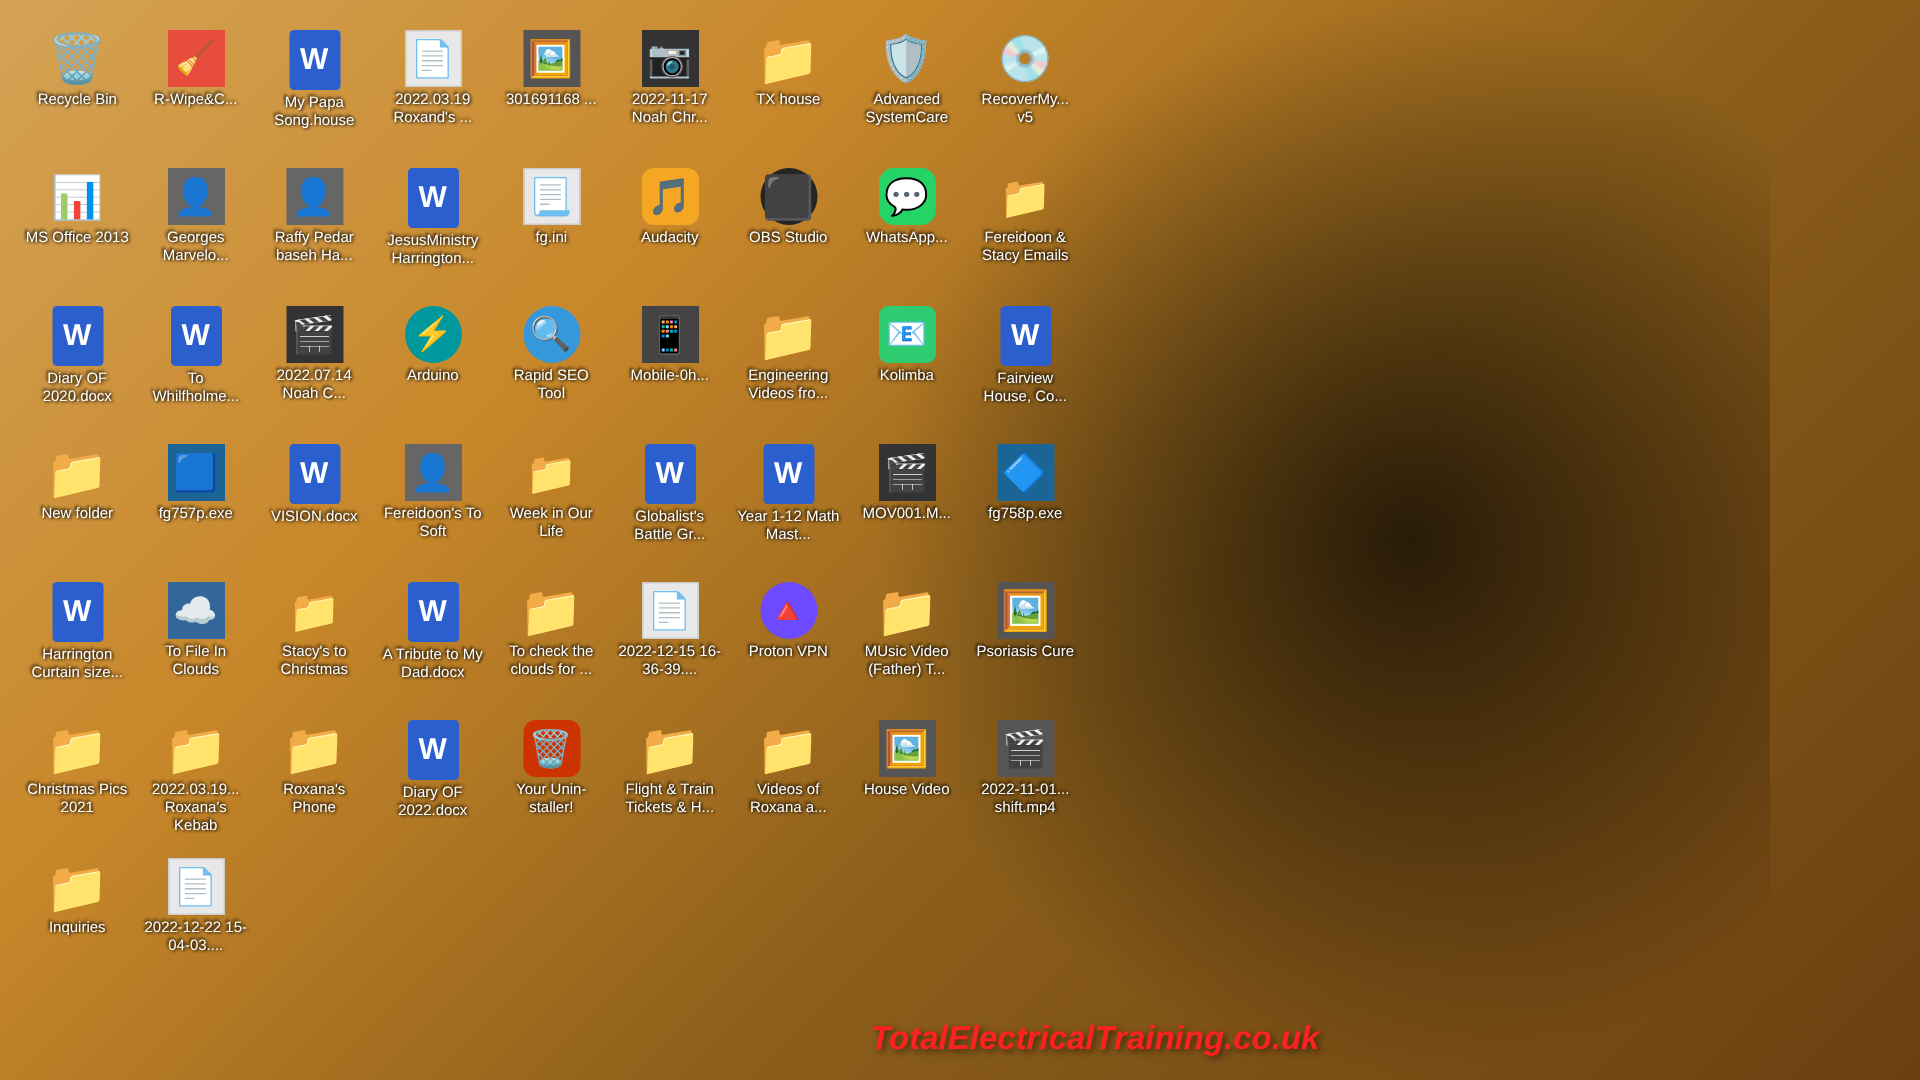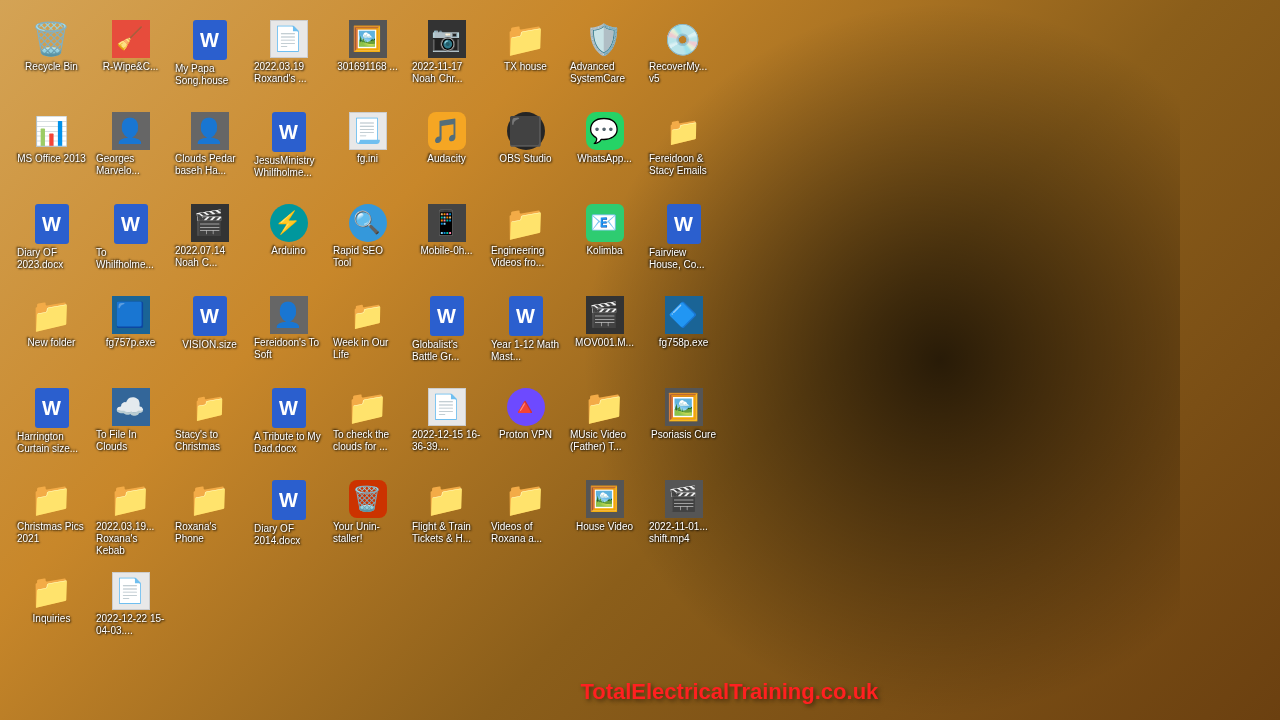--- a/index.html
+++ b/index.html
@@ -57,34 +57,36 @@
       display: flex;
       align-items: center;
       justify-content: center;
       font-size: 28px;
       margin-bottom: 3px;
       flex-shrink: 0;
     }
     .icon-label {
       font-size: 10px;
       color: white;
+      text-align: center;
       text-shadow: 1px 1px 2px rgba(0,0,0,0.9), -1px -1px 2px rgba(0,0,0,0.9);
       line-height: 1.2;
       word-break: break-word;
       max-width: 72px;
     }
 
     .watermark {
       position: absolute;
       bottom: 15px;
       left: 50%;
       transform: translateX(-20%);
       color: #ff2020;
       font-size: 22px;
       font-weight: bold;
+      font-style: italic;
       z-index: 10;
       text-shadow: 2px 2px 4px rgba(0,0,0,0.5);
       margin-top: 12px;
     }
   </style>
 </head>
 <body>
 
 <div class="wallpaper"></div>
 <div class="silhouette"></div>
@@ -131,25 +133,25 @@
       <div class="icon">
         <div class="icon-img" style="width: 38px; height: 38px; background: none; color: white; font-size: 28px; display: flex; align-items: center; justify-content: center;">📊</div>
         <span class="icon-label">MS Office 2013</span>
       </div>
       <div class="icon">
         <div class="icon-img" style="width: 38px; height: 38px; background: rgb(102, 102, 102); color: white; font-size: 24px; display: flex; align-items: center; justify-content: center;">👤</div>
         <span class="icon-label">Georges Marvelo...</span>
       </div>
       <div class="icon">
         <div class="icon-img" style="width: 38px; height: 38px; background: rgb(102, 102, 102); color: white; font-size: 24px; display: flex; align-items: center; justify-content: center;">👤</div>
-        <span class="icon-label">Clouds Pedar baseh Ha...</span>
-      </div>
-      <div class="icon">
-        <div class="icon-img" style="width: 34px; height: 40px; background: rgb(43, 95, 206); border-radius: 3px; display: flex; align-items: center; justify-content: center; color: white; font-size: 20px; font-weight: bold;">W</div>
-        <span class="icon-label">JesusMinistry Whilfholme...</span>
+        <span class="icon-label">Raffy Pedar baseh Ha...</span>
+      </div>
+      <div class="icon">
+        <div class="icon-img" style="width: 34px; height: 40px; background: rgb(43, 95, 206); border-radius: 3px; display: flex; align-items: center; justify-content: center; color: white; font-size: 20px; font-weight: bold;">W</div>
+        <span class="icon-label">JesusMinistry Harrington...</span>
       </div>
       <div class="icon">
         <div class="icon-img" style="width: 38px; height: 38px; background: rgb(232, 232, 232); color: rgb(51, 51, 51); font-size: 24px; border: 1px solid rgb(204, 204, 204); display: flex; align-items: center; justify-content: center;">📃</div>
         <span class="icon-label">fg.ini</span>
       </div>
       <div class="icon">
         <div class="icon-img" style="width: 38px; height: 38px; background: rgb(245, 166, 35); color: white; font-size: 24px; border-radius: 8px; display: flex; align-items: center; justify-content: center;">🎵</div>
         <span class="icon-label">Audacity</span>
       </div>
       <div class="icon">
@@ -159,21 +161,21 @@
       <div class="icon">
         <div class="icon-img" style="width: 38px; height: 38px; background: rgb(37, 211, 102); color: white; font-size: 24px; border-radius: 10px; display: flex; align-items: center; justify-content: center;">💬</div>
         <span class="icon-label">WhatsApp...</span>
       </div>
       <div class="icon">
         <div class="icon-img" style="width: 38px; height: 38px; background: none; color: rgb(85, 85, 85); font-size: 28px; display: flex; align-items: center; justify-content: center;">📁</div>
         <span class="icon-label">Fereidoon &amp; Stacy Emails</span>
       </div>
       <div class="icon">
         <div class="icon-img" style="width: 34px; height: 40px; background: rgb(43, 95, 206); border-radius: 3px; display: flex; align-items: center; justify-content: center; color: white; font-size: 20px; font-weight: bold;">W</div>
-        <span class="icon-label">Diary OF 2023.docx</span>
+        <span class="icon-label">Diary OF 2020.docx</span>
       </div>
       <div class="icon">
         <div class="icon-img" style="width: 34px; height: 40px; background: rgb(43, 95, 206); border-radius: 3px; display: flex; align-items: center; justify-content: center; color: white; font-size: 20px; font-weight: bold;">W</div>
         <span class="icon-label">To Whilfholme...</span>
       </div>
       <div class="icon">
         <div class="icon-img" style="width: 38px; height: 38px; background: rgb(51, 51, 51); color: white; font-size: 24px; display: flex; align-items: center; justify-content: center;">🎬</div>
         <span class="icon-label">2022.07.14 Noah C...</span>
       </div>
       <div class="icon">
@@ -203,21 +205,21 @@
       <div class="icon">
         <div class="icon-img" style="width: 38px; height: 38px; background: none; color: rgb(240, 192, 64); font-size: 34px; display: flex; align-items: center; justify-content: center;">📁</div>
         <span class="icon-label">New folder</span>
       </div>
       <div class="icon">
         <div class="icon-img" style="width: 38px; height: 38px; background: rgb(26, 100, 150); color: white; font-size: 24px; display: flex; align-items: center; justify-content: center;">🟦</div>
         <span class="icon-label">fg757p.exe</span>
       </div>
       <div class="icon">
         <div class="icon-img" style="width: 34px; height: 40px; background: rgb(43, 95, 206); border-radius: 3px; display: flex; align-items: center; justify-content: center; color: white; font-size: 20px; font-weight: bold;">W</div>
-        <span class="icon-label">VISION.size</span>
+        <span class="icon-label">VISION.docx</span>
       </div>
       <div class="icon">
         <div class="icon-img" style="width: 38px; height: 38px; background: rgb(102, 102, 102); color: white; font-size: 24px; display: flex; align-items: center; justify-content: center;">👤</div>
         <span class="icon-label">Fereidoon's To Soft</span>
       </div>
       <div class="icon">
         <div class="icon-img" style="width: 38px; height: 38px; background: none; color: rgb(85, 85, 85); font-size: 28px; display: flex; align-items: center; justify-content: center;">📁</div>
         <span class="icon-label">Week in Our Life</span>
       </div>
       <div class="icon">
@@ -279,21 +281,21 @@
       <div class="icon">
         <div class="icon-img" style="width: 38px; height: 38px; background: none; color: rgb(240, 192, 64); font-size: 34px; display: flex; align-items: center; justify-content: center;">📁</div>
         <span class="icon-label">2022.03.19... Roxana's Kebab</span>
       </div>
       <div class="icon">
         <div class="icon-img" style="width: 38px; height: 38px; background: none; color: rgb(240, 192, 64); font-size: 34px; display: flex; align-items: center; justify-content: center;">📁</div>
         <span class="icon-label">Roxana's Phone</span>
       </div>
       <div class="icon">
         <div class="icon-img" style="width: 34px; height: 40px; background: rgb(43, 95, 206); border-radius: 3px; display: flex; align-items: center; justify-content: center; color: white; font-size: 20px; font-weight: bold;">W</div>
-        <span class="icon-label">Diary OF 2014.docx</span>
+        <span class="icon-label">Diary OF 2022.docx</span>
       </div>
       <div class="icon">
         <div class="icon-img" style="width: 38px; height: 38px; background: rgb(204, 51, 0); color: white; font-size: 24px; border-radius: 8px; display: flex; align-items: center; justify-content: center;">🗑️</div>
         <span class="icon-label">Your Unin-staller!</span>
       </div>
       <div class="icon">
         <div class="icon-img" style="width: 38px; height: 38px; background: none; color: rgb(240, 192, 64); font-size: 34px; display: flex; align-items: center; justify-content: center;">📁</div>
         <span class="icon-label">Flight &amp; Train Tickets &amp; H...</span>
       </div>
       <div class="icon">

